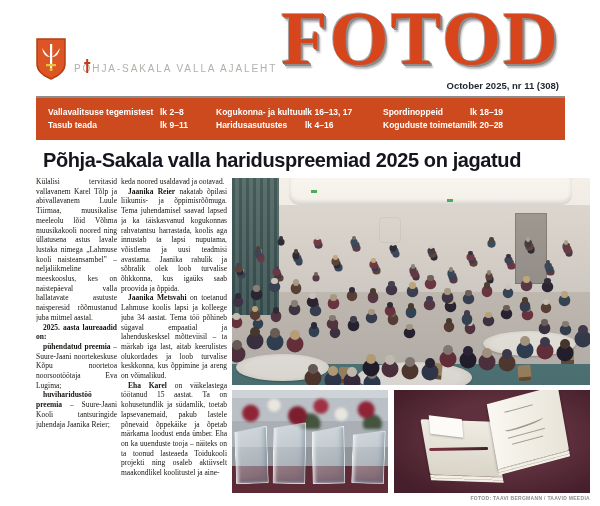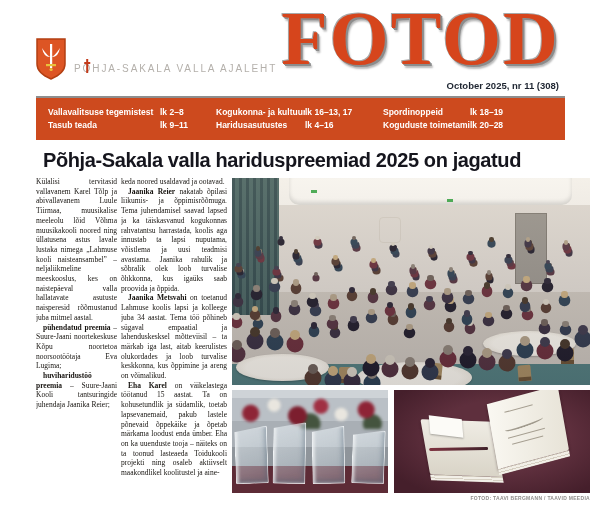--- a/index.html
+++ b/index.html
@@ -147,20 +147,21 @@
       <span>lk 18–19</span>
       <span>Koguduste toimetamisi</span>
       <span>lk 20–28</span>
     </div>
   </nav>
 
   <h1 class="headline">Põhja-Sakala valla hariduspreemiad 2025 on jagatud</h1>
 
   <section class="col col1">
     <p class="flush"><span>Külalisi tervitasid vallavanem Karel Tõlp ja abivallavanem Luule Tiirmaa, muusikalise meeleolu lõid Võhma muusikakooli noored ning üllatusena astus lavale lustaka nimega „Lahmuse kooli naisteansambel” – neljaliikmeline meeskooslus, kes on naistepäeval valla hallatavate asutuste naisperesid rõõmustanud juba mitmel aastal.</span></p>
+    <p><b>2025. aasta laureaadid on:</b></p>
     <p><b>pühendatud preemia</b><span> – Suure-Jaani noortekeskuse Kõpu noortetoa noorsootöötaja Eva Lugima;</span></p>
     <p><b>huviharidustöö preemia</b><span> – Suure-Jaani Kooli tantsuringide juhendaja Jaanika Reier;</span></p>
 
   </section>
 
   <section class="col col2">
     <p class="flush"><span>keda noored usaldavad ja ootavad.</span></p>
     <p><b>Jaanika Reier</b><span> nakatab õpilasi liikumis- ja õppimisrõõmuga. Tema juhendamisel saavad lapsed ja ka täiskasvanud kogukonnas rahvatantsu harrastada, koolis aga innustab ta lapsi nuputama, võistlema ja uusi teadmisi avastama. Jaanika rahulik ja sõbralik olek loob turvalise õhkkonna, kus igaüks saab proovida ja õppida.</span></p>
     <p><b>Jaanika Metsvahi</b><span> on toetanud Lahmuse koolis lapsi ja kolleege juba 34 aastat. Tema töö põhineb sügaval empaatial ja lahenduskesksel mõtteviisil – ta märkab iga last, aitab keerulistes olukordades ja loob turvalise keskkonna, kus õppimine ja areng on võimalikud.</span></p>
     <p><b>Eha Karel</b><span> on väikelastega töötanud 15 aastat. Ta on kohusetundlik ja südamlik, toetab lapsevanemaid, pakub lastele põnevaid õppekäike ja õpetab märkama loodust enda ümber. Eha on ka uuenduste tooja – näiteks on ta toonud lasteaeda Toidukooli projekti ning osaleb aktiivselt maakondlikel koolitustel ja aine-</span></p>

